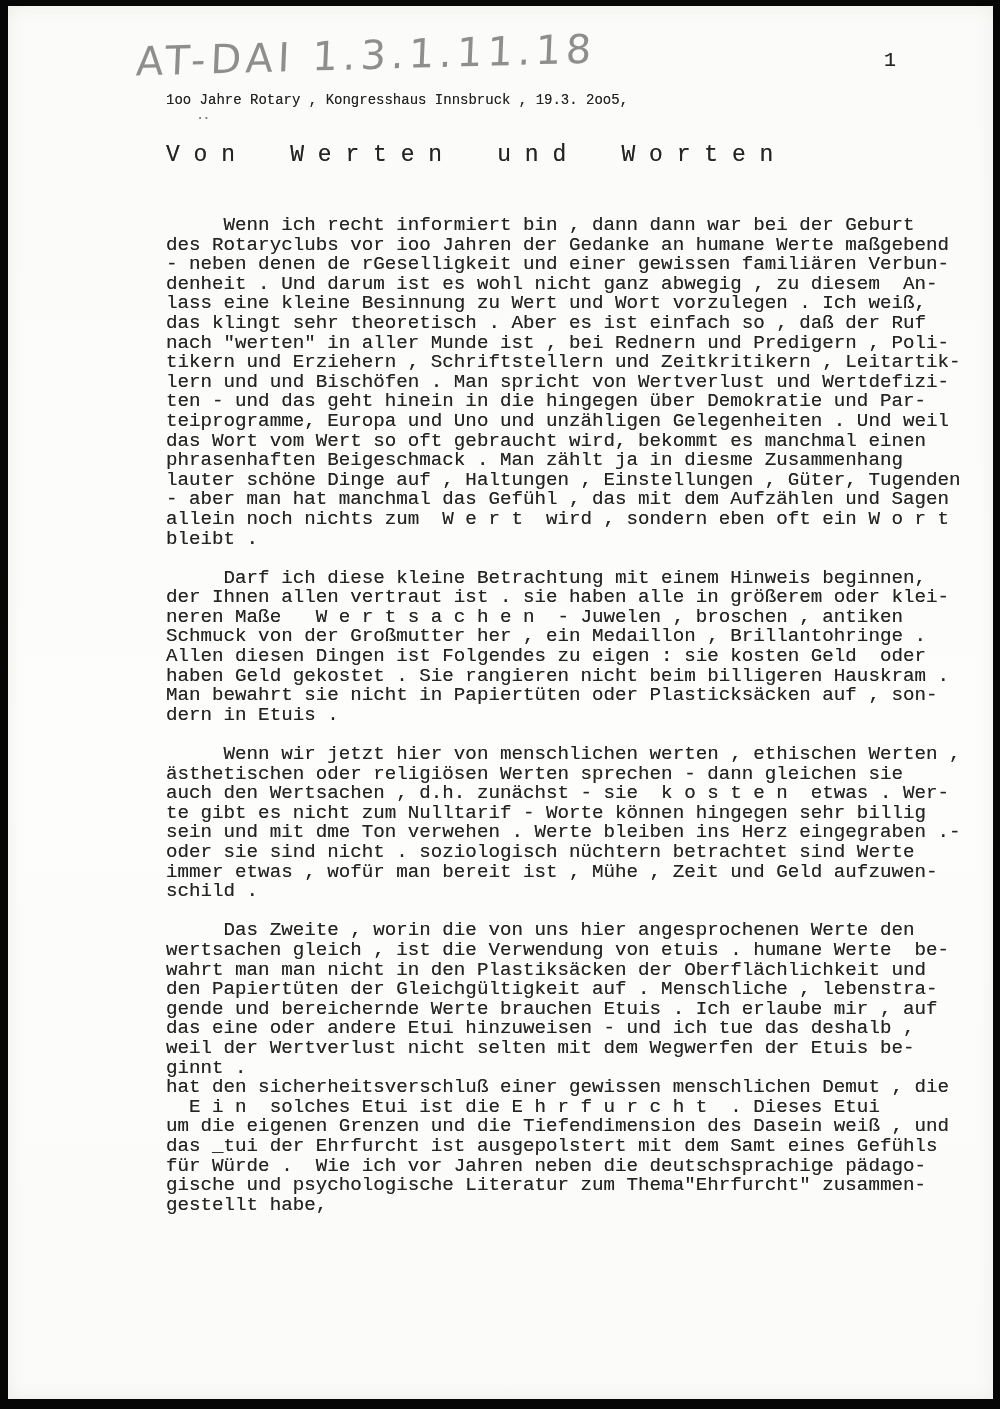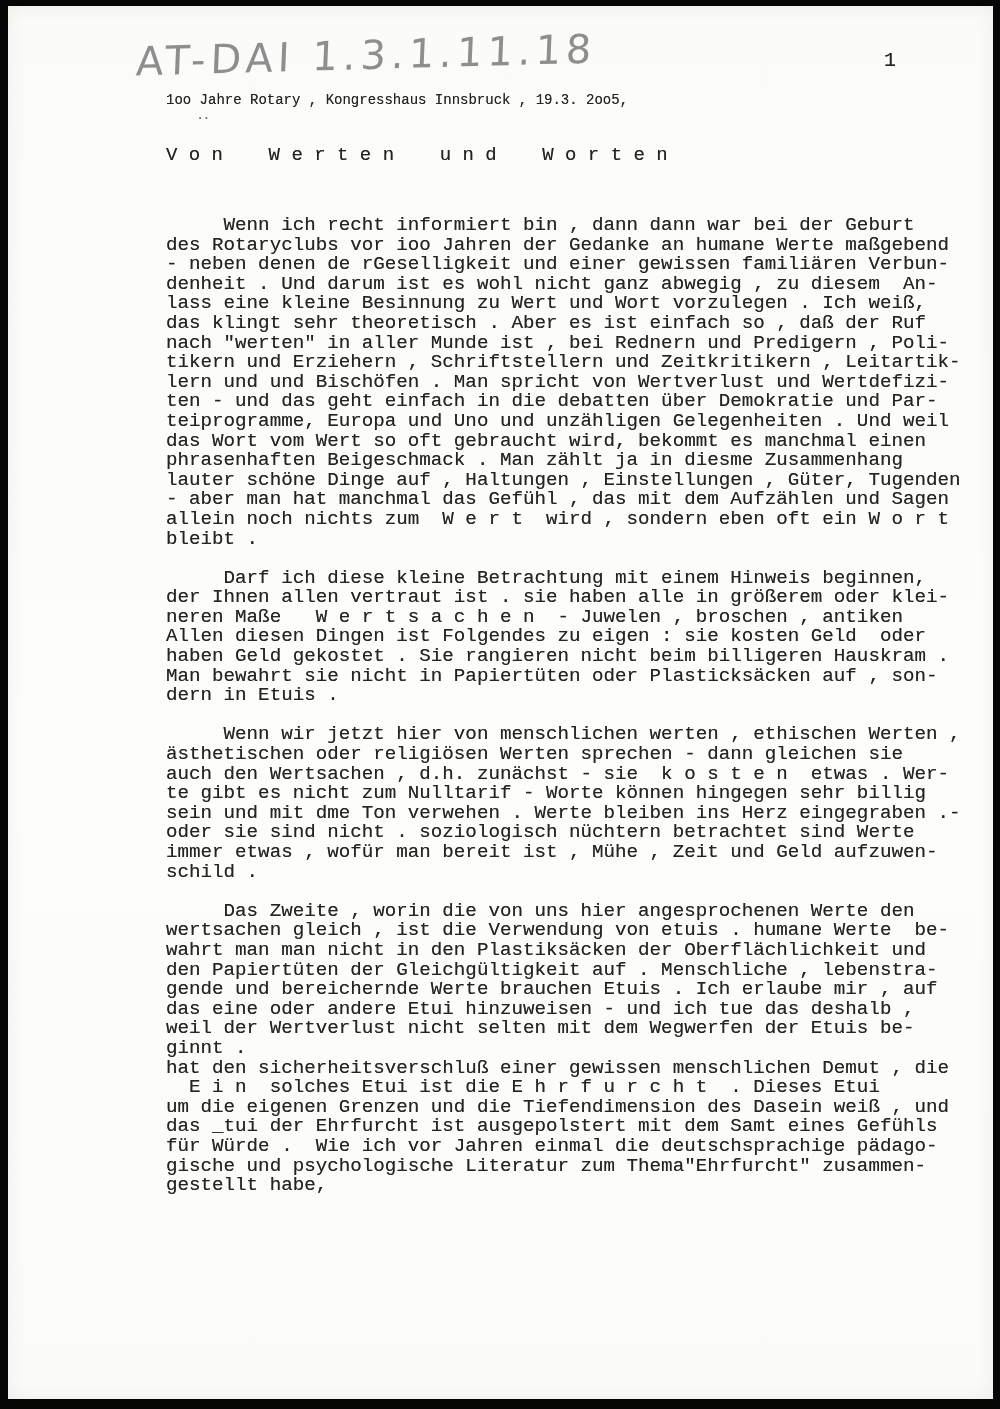--- a/index.html
+++ b/index.html
@@ -61,21 +61,21 @@
     left: 190px;
     top: 98px;
     font-size: 17px;
     color: #6f6f6f;
     letter-spacing: 2px;
   }
   .heading {
     position: absolute;
     left: 158px;
     top: 139px;
-    font-size: 19px;
+    font-size: 23px;
     line-height: 20px;
     white-space: pre;
   }
   .document-body {
     position: absolute;
     left: 158px;
     top: 210px;
     width: 820px;
   }
   .paragraph {
@@ -106,33 +106,34 @@
         <div class="paragraph">
           <div class="line">     Wenn ich recht informiert bin , dann dann war bei der Geburt</div>
           <div class="line">des Rotaryclubs vor ioo Jahren der Gedanke an humane Werte maßgebend</div>
           <div class="line">- neben denen de rGeselligkeit und einer gewissen familiären Verbun-</div>
           <div class="line">denheit . Und darum ist es wohl nicht ganz abwegig , zu diesem  An-</div>
           <div class="line">lass eine kleine Besinnung zu Wert und Wort vorzulegen . Ich weiß,</div>
           <div class="line">das klingt sehr theoretisch . Aber es ist einfach so , daß der Ruf</div>
           <div class="line">nach "werten" in aller Munde ist , bei Rednern und Predigern , Poli-</div>
           <div class="line">tikern und Erziehern , Schriftstellern und Zeitkritikern , Leitartik-</div>
           <div class="line">lern und und Bischöfen . Man spricht von Wertverlust und Wertdefizi-</div>
-          <div class="line">ten - und das geht einfach in die debatten über Demokratie und Par-</div>
+          <div class="line">ten - und das geht hinein in die hingegen über Demokratie und Par-</div>
           <div class="line">teiprogramme, Europa und Uno und unzähligen Gelegenheiten . Und weil</div>
           <div class="line">das Wort vom Wert so oft gebraucht wird, bekommt es manchmal einen</div>
           <div class="line">phrasenhaften Beigeschmack . Man zählt ja in diesme Zusammenhang</div>
           <div class="line">lauter schöne Dinge auf , Haltungen , Einstellungen , Güter, Tugenden</div>
           <div class="line">- aber man hat manchmal das Gefühl , das mit dem Aufzählen und Sagen</div>
           <div class="line">allein noch nichts zum  W e r t  wird , sondern eben oft ein W o r t</div>
           <div class="line">bleibt .</div>
         </div>
         <div class="paragraph">
           <div class="line">     Darf ich diese kleine Betrachtung mit einem Hinweis beginnen,</div>
           <div class="line">der Ihnen allen vertraut ist . sie haben alle in größerem oder klei-</div>
           <div class="line">neren Maße   W e r t s a c h e n  - Juwelen , broschen , antiken</div>
+          <div class="line">Schmuck von der Großmutter her , ein Medaillon , Brillantohringe .</div>
           <div class="line">Allen diesen Dingen ist Folgendes zu eigen : sie kosten Geld  oder</div>
           <div class="line">haben Geld gekostet . Sie rangieren nicht beim billigeren Hauskram .</div>
           <div class="line">Man bewahrt sie nicht in Papiertüten oder Plasticksäcken auf , son-</div>
           <div class="line">dern in Etuis .</div>
         </div>
         <div class="paragraph">
           <div class="line">     Wenn wir jetzt hier von menschlichen werten , ethischen Werten ,</div>
           <div class="line">ästhetischen oder religiösen Werten sprechen - dann gleichen sie</div>
           <div class="line">auch den Wertsachen , d.h. zunächst - sie  k o s t e n  etwas . Wer-</div>
           <div class="line">te gibt es nicht zum Nulltarif - Worte können hingegen sehr billig</div>
@@ -147,19 +148,19 @@
           <div class="line">wahrt man man nicht in den Plastiksäcken der Oberflächlichkeit und</div>
           <div class="line">den Papiertüten der Gleichgültigkeit auf . Menschliche , lebenstra-</div>
           <div class="line">gende und bereichernde Werte brauchen Etuis . Ich erlaube mir , auf</div>
           <div class="line">das eine oder andere Etui hinzuweisen - und ich tue das deshalb ,</div>
           <div class="line">weil der Wertverlust nicht selten mit dem Wegwerfen der Etuis be-</div>
           <div class="line">ginnt .</div>
           <div class="line">hat den sicherheitsverschluß einer gewissen menschlichen Demut , die</div>
           <div class="line">  E i n  solches Etui ist die E h r f u r c h t  . Dieses Etui</div>
           <div class="line">um die eigenen Grenzen und die Tiefendimension des Dasein weiß , und</div>
           <div class="line">das _tui der Ehrfurcht ist ausgepolstert mit dem Samt eines Gefühls</div>
-          <div class="line">für Würde .  Wie ich vor Jahren einmal die deutschsprachige pädago-</div>
+          <div class="line">für Würde .  Wie ich vor Jahren neben die deutschsprachige pädago-</div>
           <div class="line">gische und psychologische Literatur zum Thema"Ehrfurcht" zusammen-</div>
           <div class="line">gestellt habe,</div>
         </div>
       </div>
   </div>
 </div>
 
 </body></html>

